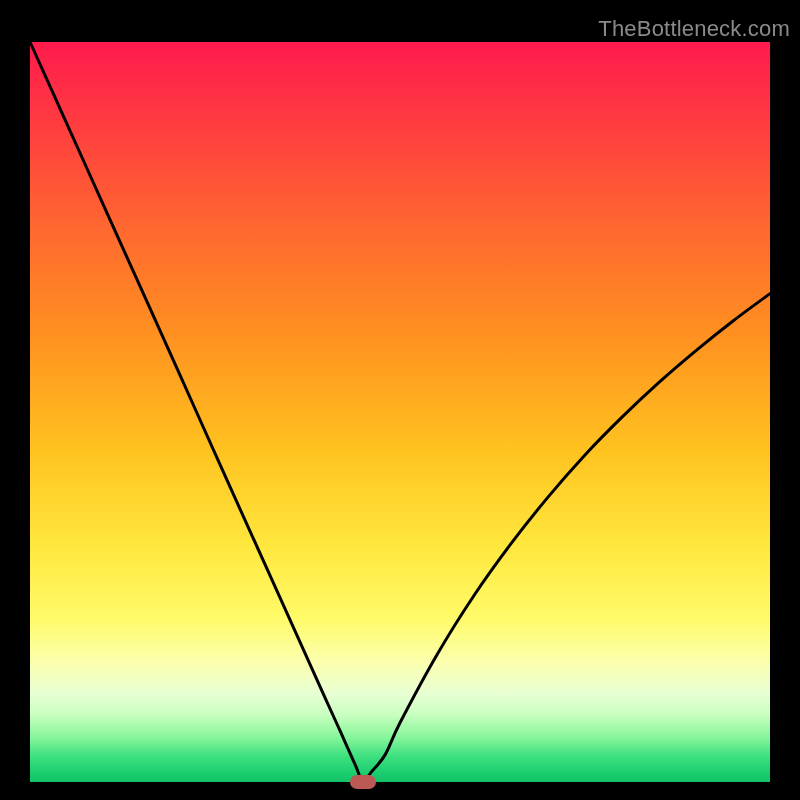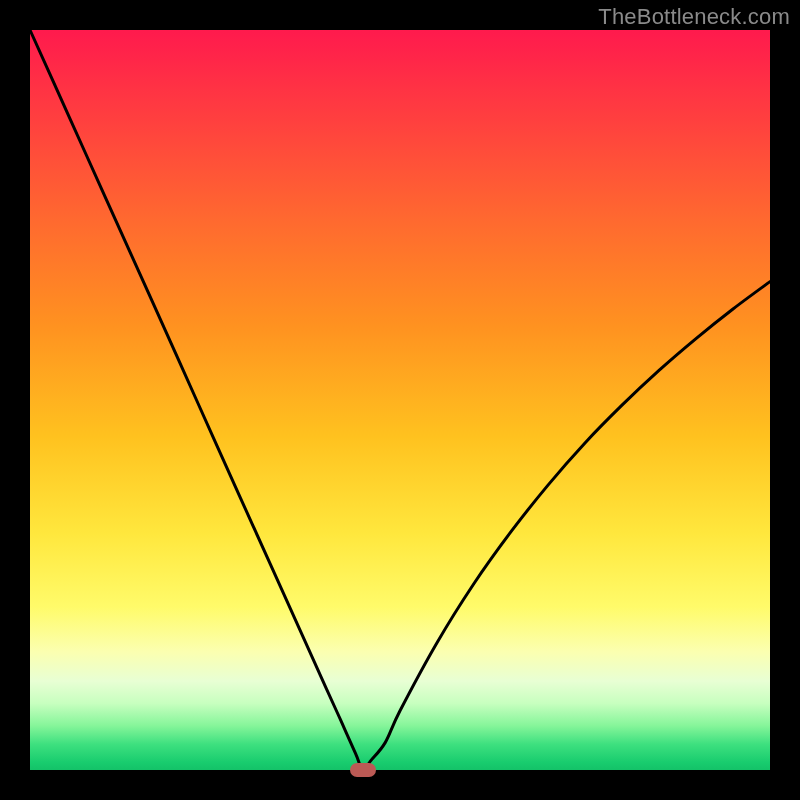--- a/index.html
+++ b/index.html
@@ -7,21 +7,21 @@
     padding: 0;
     width: 800px;
     height: 800px;
     overflow: hidden;
     background: #000;
     font-family: Arial, Helvetica, sans-serif;
   }
   .frame {
     position: absolute;
     left: 0;
-    top: 0;
+    top: 12px;
     width: 800px;
     height: 744px;
     background: #000;
   }
   .plot {
     position: absolute;
     left: 30px;
     top: 30px;
     width: 740px;
     height: 740px;

